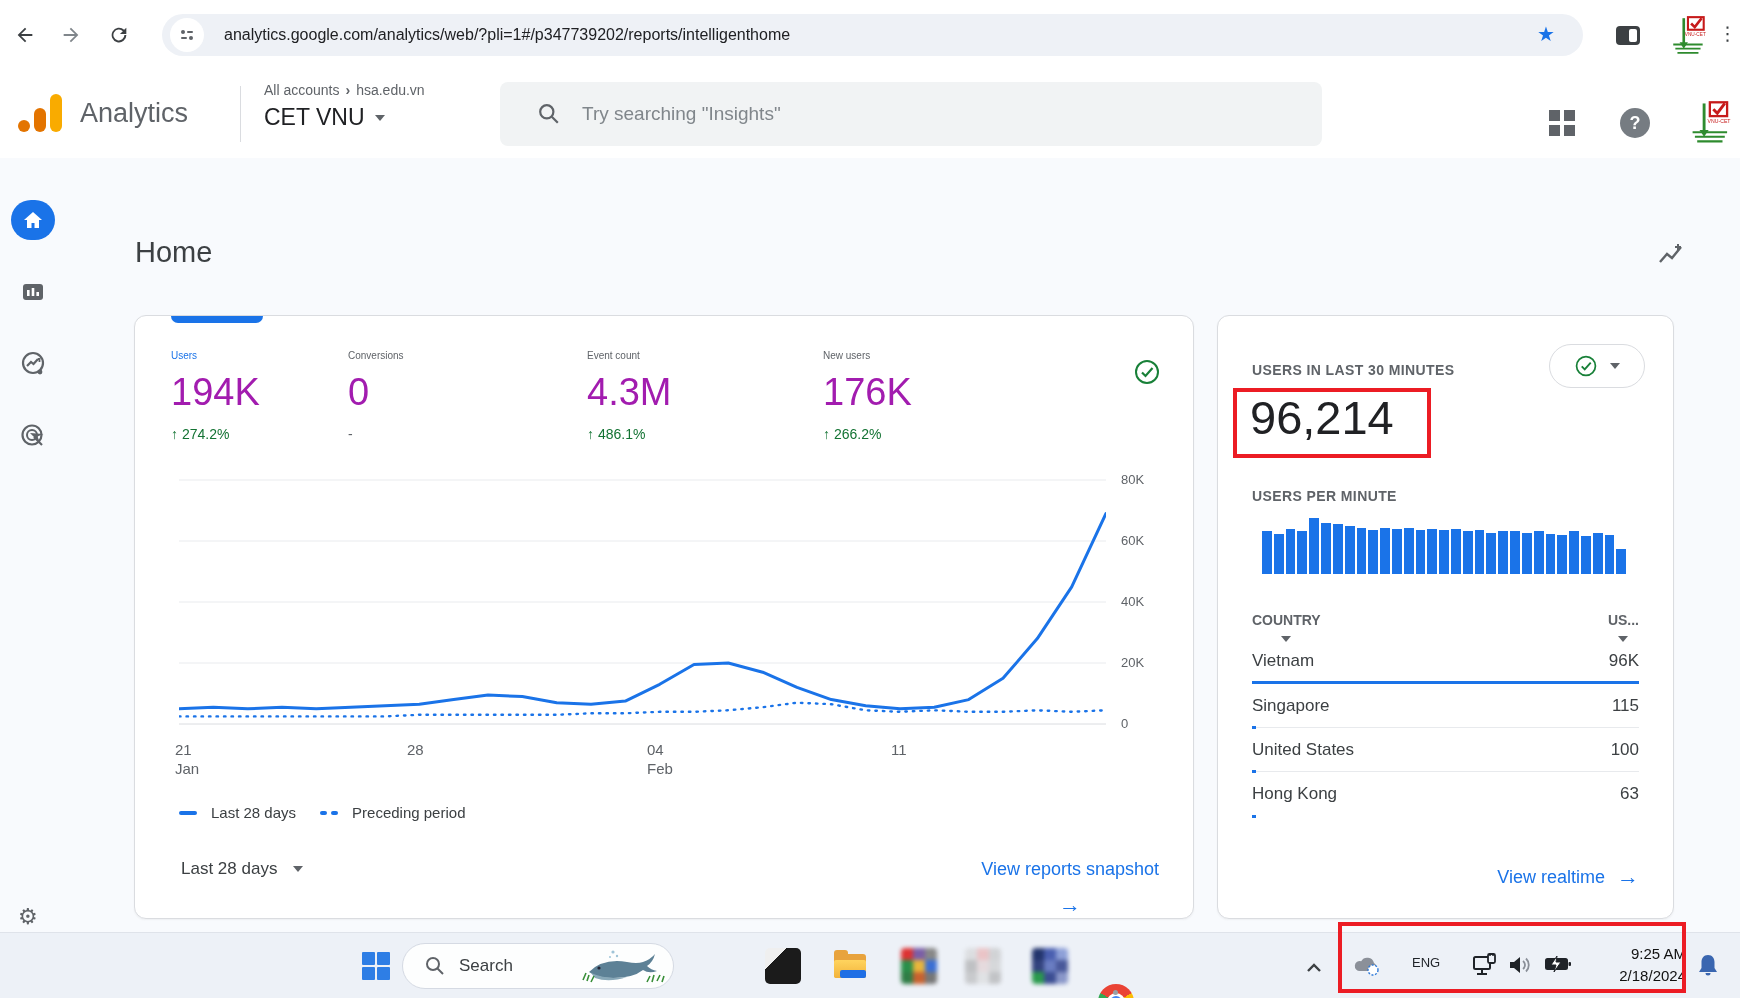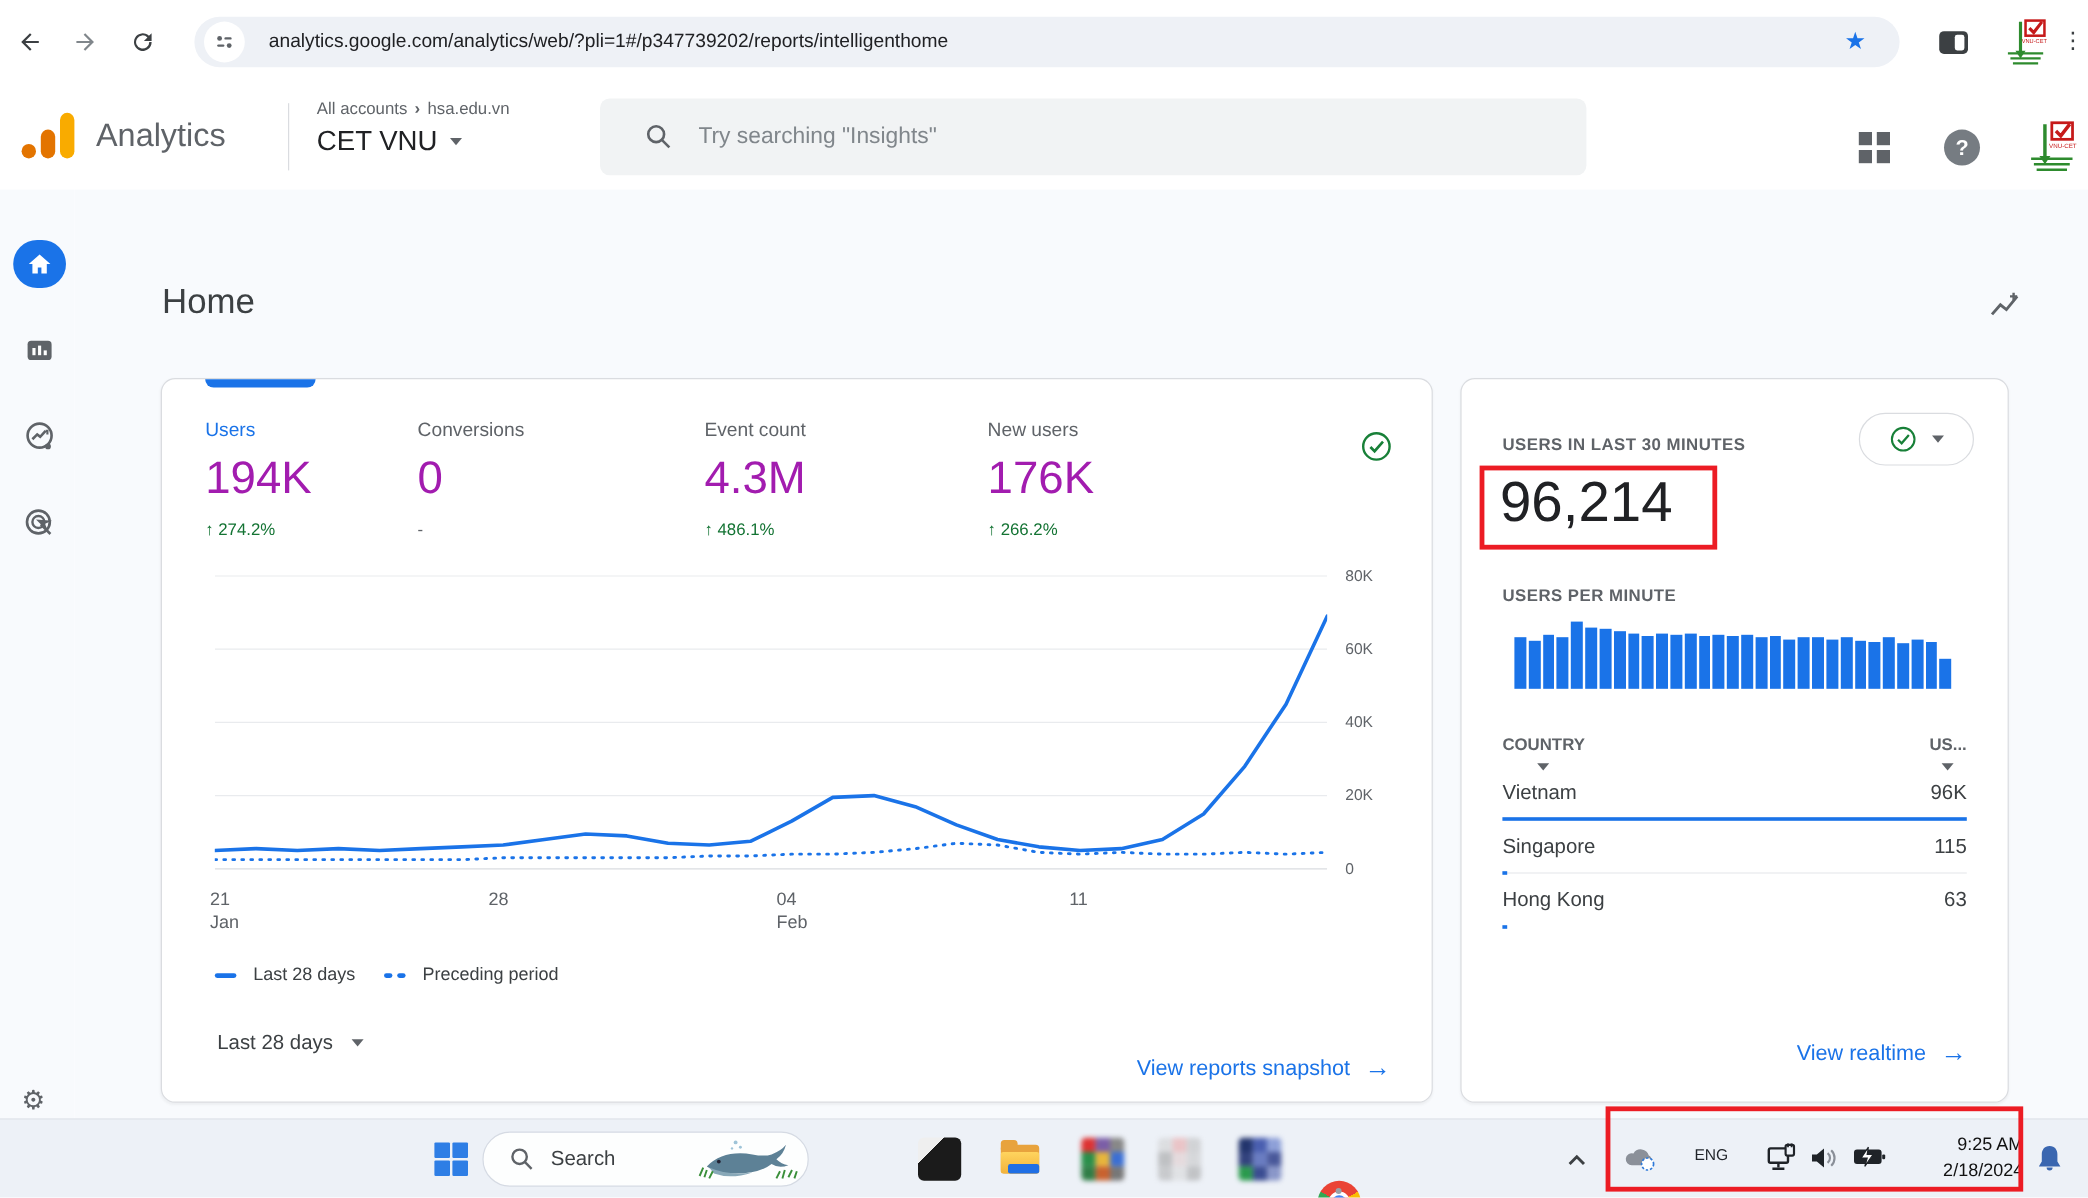--- a/index.html
+++ b/index.html
@@ -51,36 +51,36 @@
   .page-title{position:absolute;left:73px;top:78px;font-size:29px;color:#3c4043;}
   .insights-btn{position:absolute;left:1594px;top:82px;width:30px;height:30px;}
 
   .card{position:absolute;background:#fff;border:1px solid #dadce0;border-radius:12px;box-shadow:0 1px 2px rgba(60,64,67,.06);}
   .main-card{left:72px;top:157px;width:1060px;height:604px;}
   .rt-card{left:1155px;top:157px;width:457px;height:604px;}
 
   
   .tab-indicator{position:absolute;left:36px;top:0;width:92px;height:7px;background:#1a73e8;border-radius:0 0 8px 8px;}
   .metric{position:absolute;top:34px;}
-  .metric .m-label{font-size:16px;color:#5f6368;}
+  .metric .m-label{font-size:10px;color:#5f6368;}
   .metric.active .m-label{color:#1a73e8;}
   .metric .m-value{font-size:38px;color:#a21caf;margin-top:10px;}
   .metric .m-delta{font-size:14px;color:#137333;margin-top:12px;}
   .metric .m-delta.neutral{color:#5f6368;}
   .ok-badge{position:absolute;right:32px;top:42px;}
   .plot{position:absolute;left:44px;top:158px;width:927px;height:256px;}
   .ylab{position:absolute;left:986px;width:40px;font-size:13px;color:#5f6368;text-align:left;}
   .xlab{position:absolute;font-size:15px;color:#5f6368;line-height:19px;}
   .legend{position:absolute;left:44px;top:488px;display:flex;align-items:center;gap:14px;font-size:15px;color:#3c4043;}
   .dash{width:18px;height:4px;border-radius:2px;background:#1a73e8;display:inline-block;}
   .dotted{display:inline-flex;gap:4px;}
   .dotted i{width:7px;height:4px;border-radius:2px;background:#1a73e8;}
   .range-sel{position:absolute;left:46px;top:543px;font-size:17px;color:#3c4043;display:flex;align-items:center;gap:16px;}
   .blue-link{color:#1a73e8;font-size:18px;display:flex;align-items:center;gap:12px;}
-  .snapshot-link{position:absolute;right:34px;top:561px;}
+  .snapshot-link{position:absolute;right:34px;top:543px;flex-direction:column;}
 
   
   .rt-title{position:absolute;left:34px;top:46px;font-size:14px;font-weight:bold;color:#5f6368;letter-spacing:.4px;}
   .rt-pill{position:absolute;right:28px;top:28px;width:96px;height:44px;border:1px solid #dadce0;border-radius:22px;background:#fff;display:flex;align-items:center;justify-content:center;gap:12px;}
   .rt-value{position:absolute;left:32px;top:74px;font-size:47px;color:#202124;}
   .rt-sub{position:absolute;left:34px;top:172px;font-size:14px;font-weight:bold;color:#5f6368;letter-spacing:.4px;}
   .bars{position:absolute;left:44px;top:200px;width:364px;height:58px;display:flex;align-items:flex-end;gap:2px;}
   .bars i{flex:1;background:#1a73e8;}
   .rt-cols{position:absolute;left:34px;right:34px;top:296px;display:flex;justify-content:space-between;font-size:14px;font-weight:bold;color:#5f6368;}
   .rt-cols .col{display:flex;align-items:center;gap:8px;flex-direction:column;}
@@ -390,20 +390,25 @@
     <div class="rt-table">
       <div class="rt-row leader">
         <span>Vietnam</span>
         <span>96K</span>
       </div>
       <div class="rt-row">
         <span>Singapore</span>
         <span>115</span>
         <i class="mini-bar"></i>
       </div>
+      <div class="rt-row">
+        <span>United States</span>
+        <span>100</span>
+        <i class="mini-bar"></i>
+      </div>
       <div class="rt-row" style="border-bottom:none">
         <span>Hong Kong</span>
         <span>63</span>
         <i class="mini-bar"></i>
       </div>
     </div>
 
     <div class="blue-link realtime-link">
       <span>View realtime</span>
         <span style="font-size:22px">→</span>

